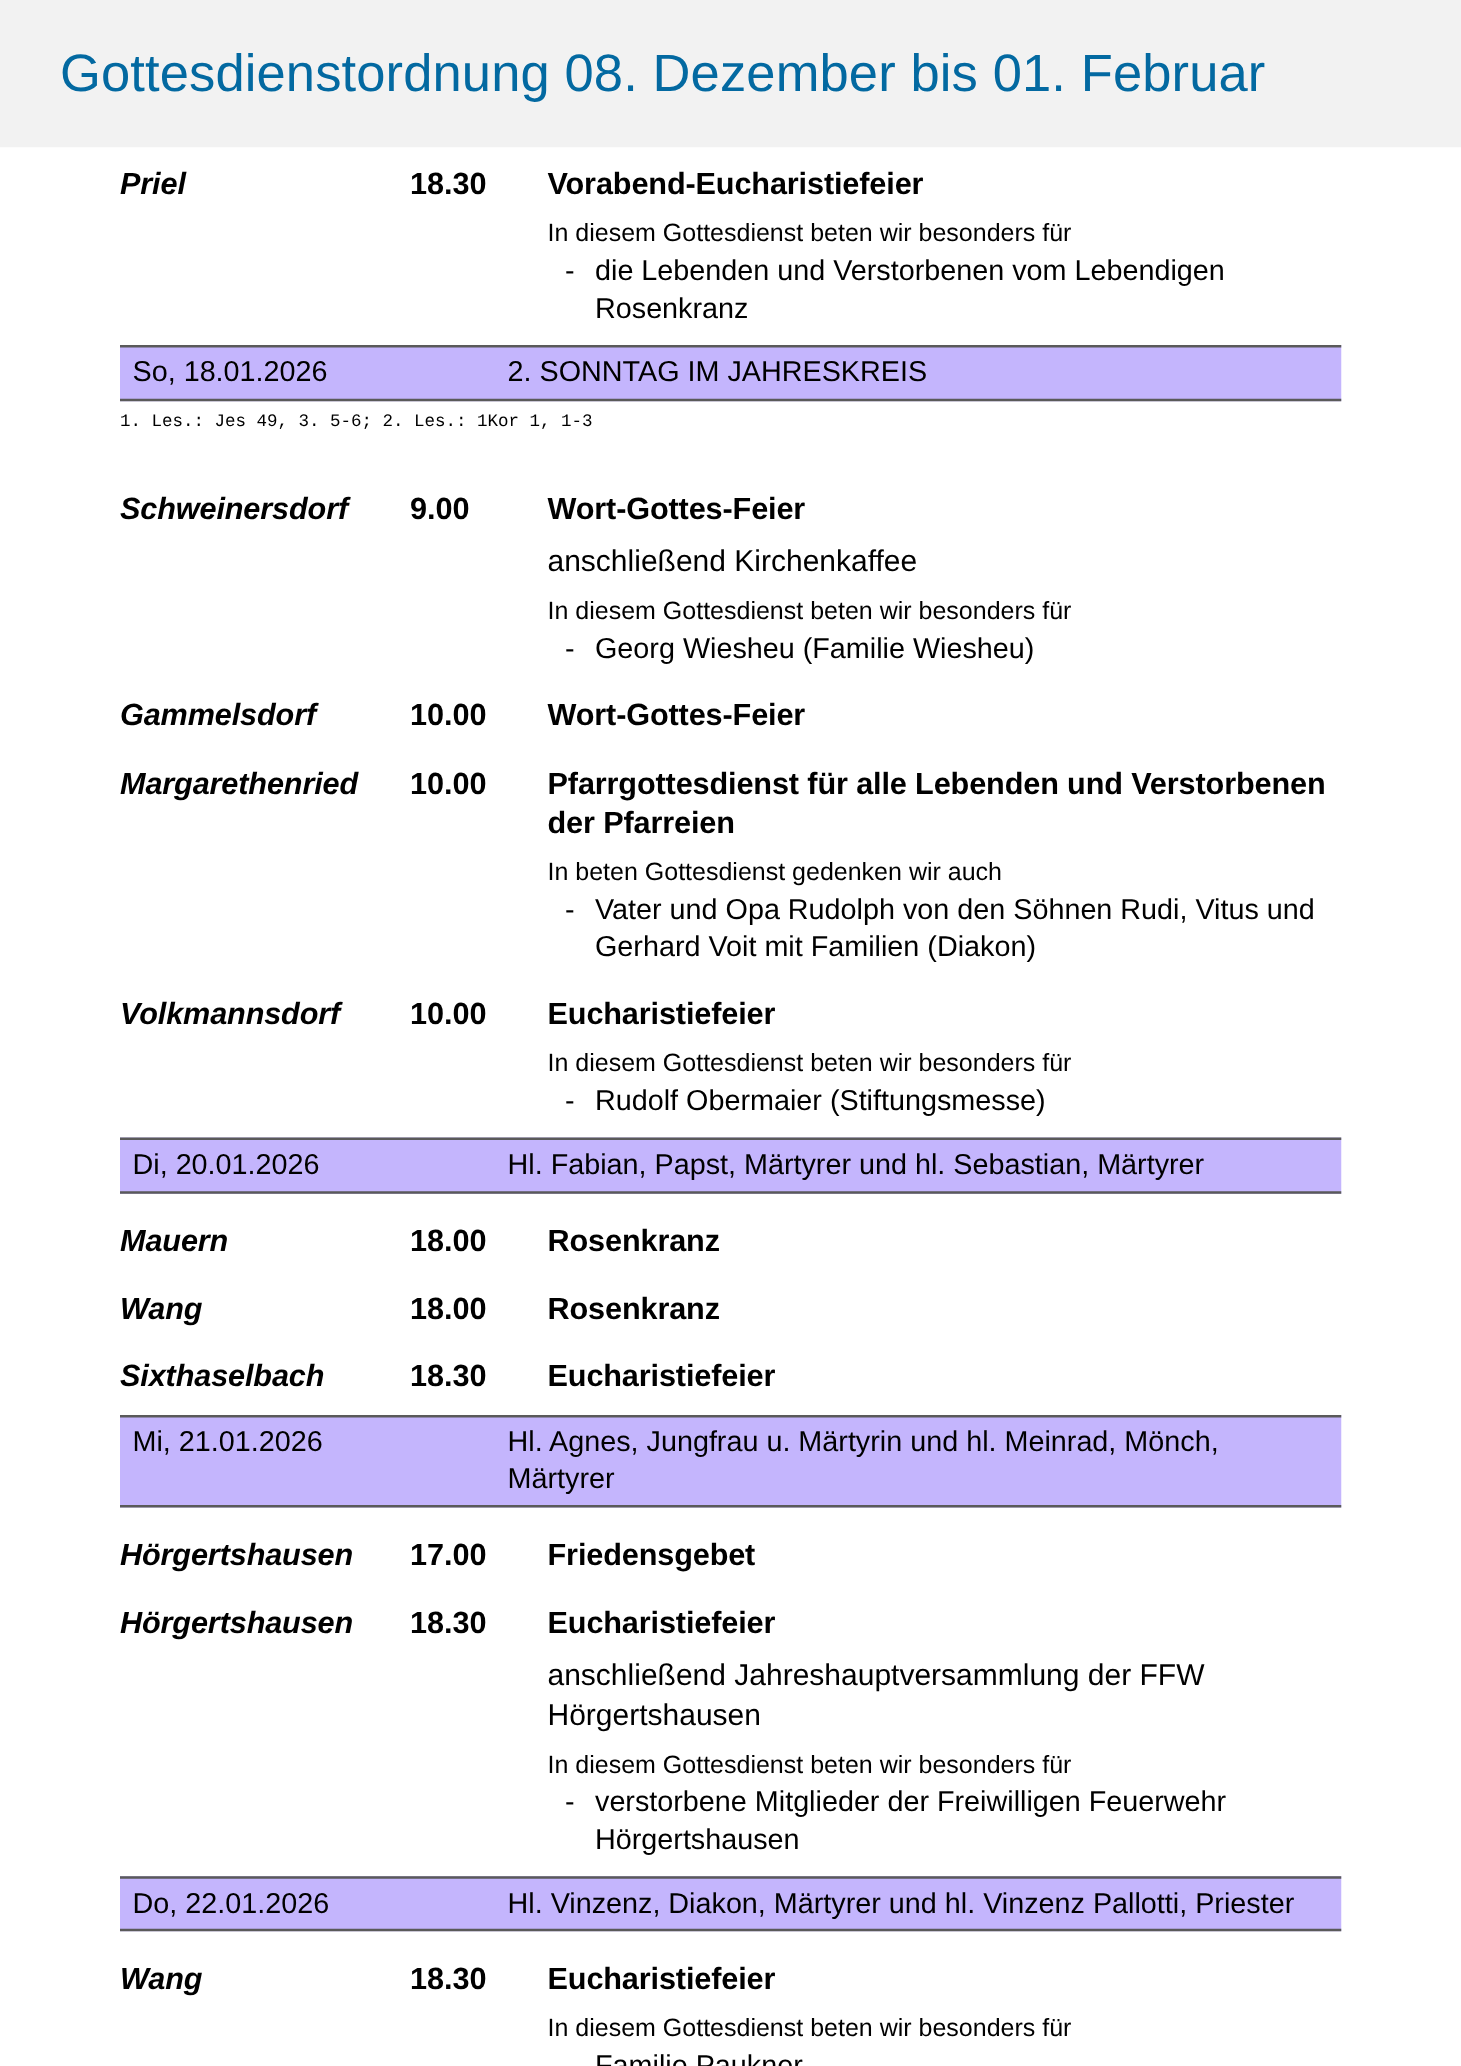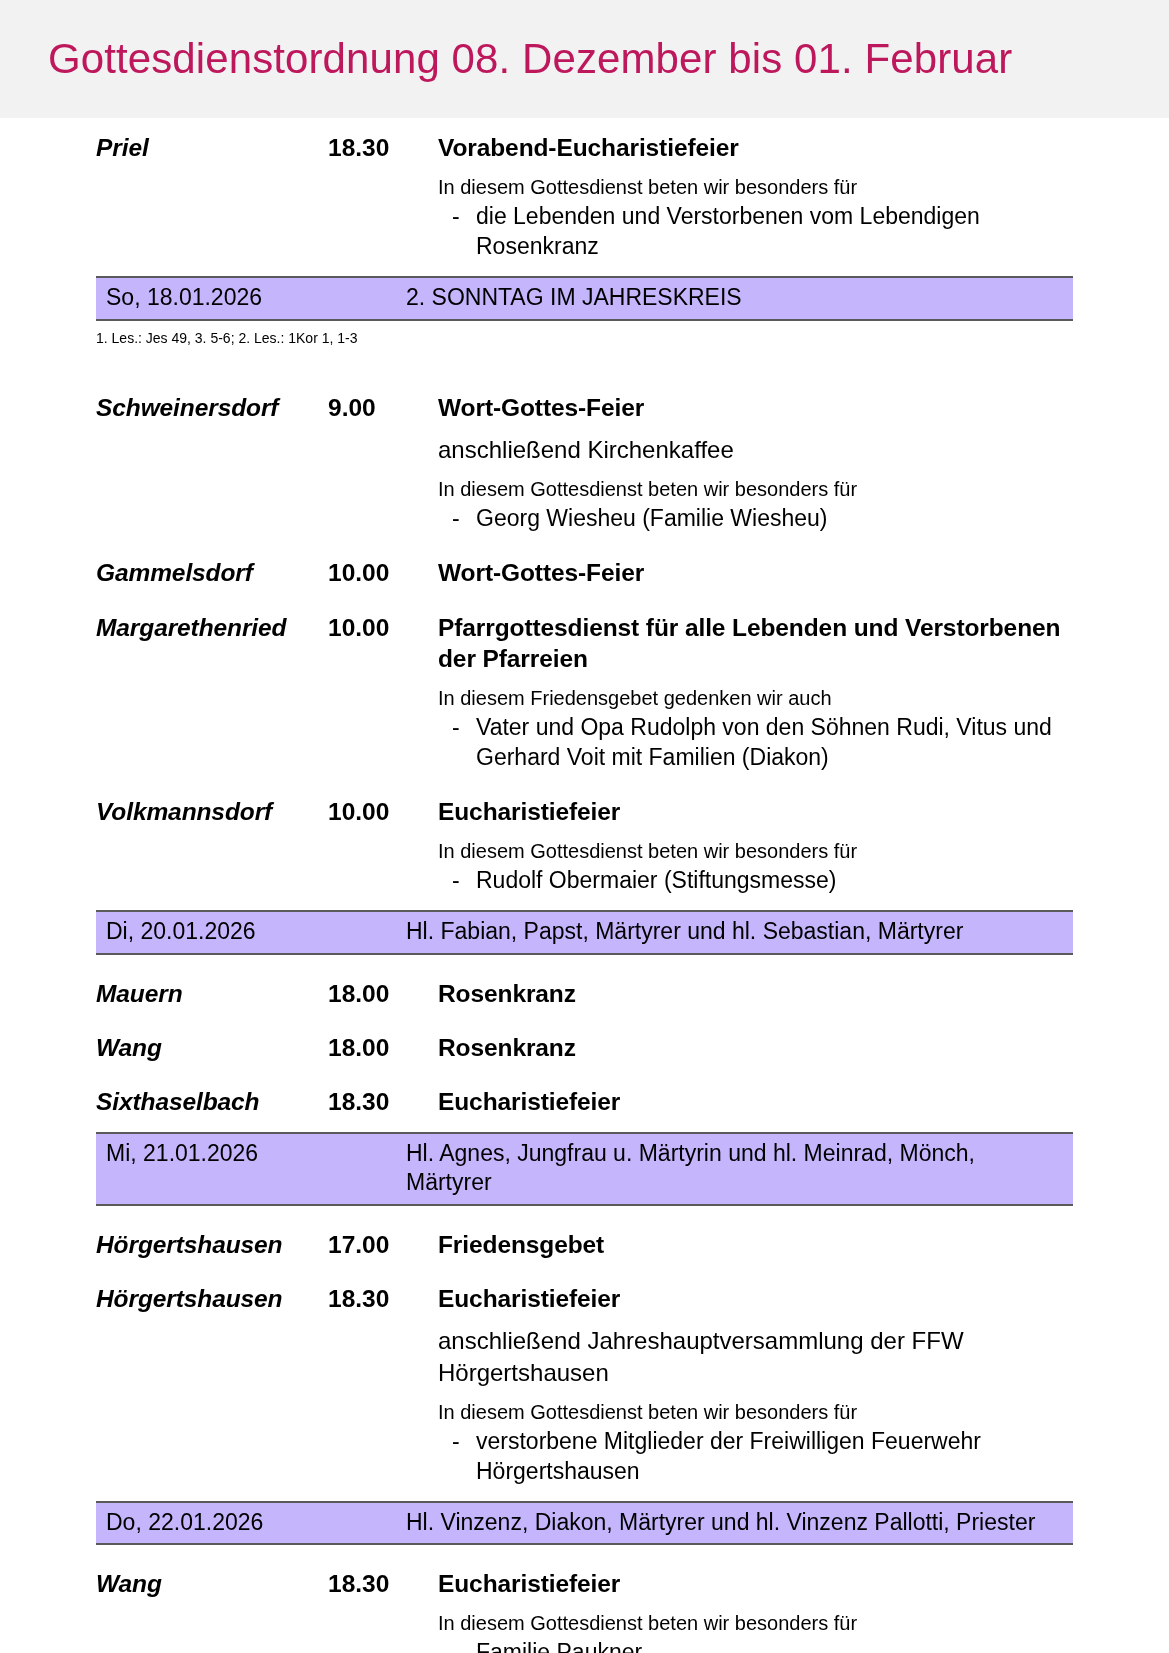--- a/index.html
+++ b/index.html
@@ -29,21 +29,21 @@
     height: 118px;
     background: #f2f2f2;
     display: flex;
     align-items: center;
     flex: 0 0 auto;
   }
   .page-header-title {
     padding-left: 48px;
     font-size: 42px;
     font-weight: normal;
-    color: #be185d;
+    color: #0369a1;
     letter-spacing: 0.1px;
     white-space: nowrap;
   }
 
   
   .content {
     flex: 1 1 auto;
     background: #ffffff;
     padding: 0;
   }
@@ -142,20 +142,21 @@
   .day-band .day-feast {
     flex: 1 1 auto;
     font-size: 23px;
     line-height: 1.28;
   }
   .readings {
     font-size: 14px;
     line-height: 1.3;
     margin-top: 8px;
     margin-bottom: 2px;
+    font-family: Liberation Mono, monospace;
   }
   .spacer-after-readings {
     height: 20px;
   }
 
   
   .page-footer {
     height: 118px;
     background: #f2f2f2;
     flex: 0 0 auto;
@@ -215,21 +216,21 @@
           <div class="time">10.00</div>
           <div class="detail">
             <div class="service-title">Wort-Gottes-Feier</div>
           </div>
         </div>
         <div class="service">
           <div class="place">Margarethenried</div>
           <div class="time">10.00</div>
           <div class="detail">
             <div class="service-title">Pfarrgottesdienst für alle Lebenden und Verstorbenen der Pfarreien</div>
-            <div><span class="intention-head">In diesem Friedensgebet gedenken wir auch</span></div>
+            <div><span class="intention-head">In beten Gottesdienst gedenken wir auch</span></div>
             <ul class="intention-list">
               <li>Vater und Opa Rudolph von den Söhnen Rudi, Vitus und Gerhard Voit mit Familien (Diakon)</li>
             </ul>
           </div>
         </div>
         <div class="service">
           <div class="place">Volkmannsdorf</div>
           <div class="time">10.00</div>
           <div class="detail">
             <div class="service-title">Eucharistiefeier</div>

